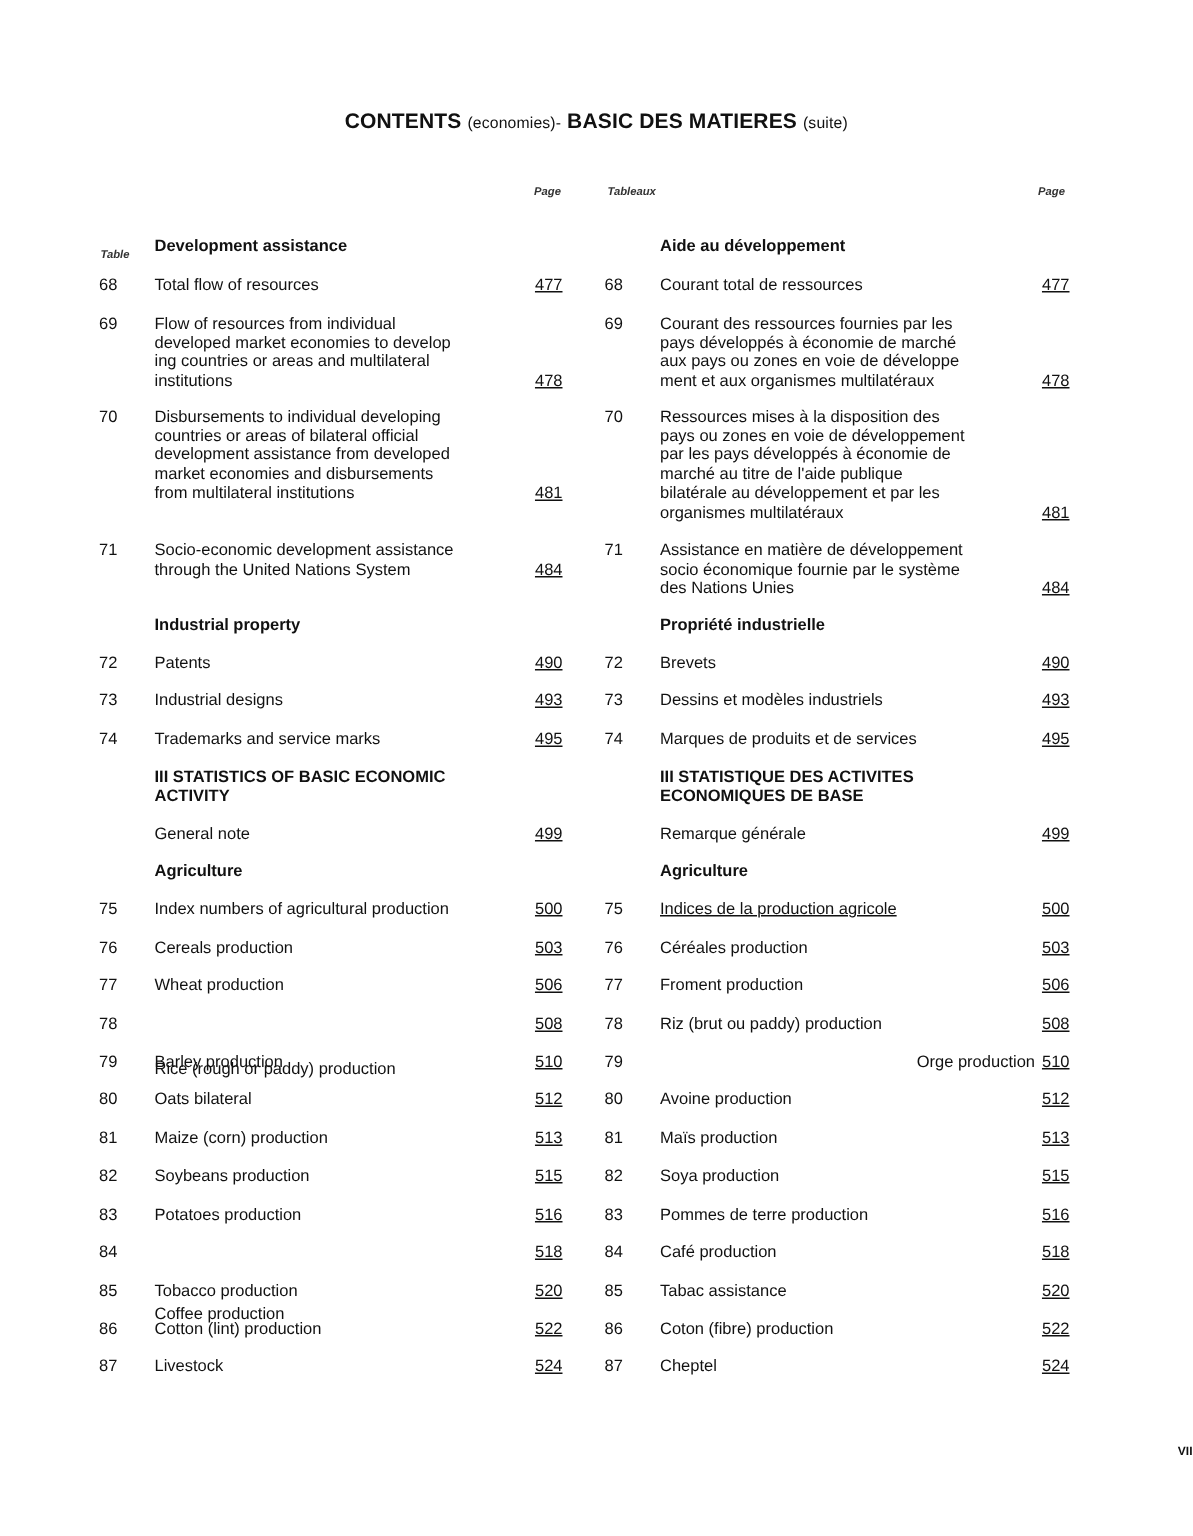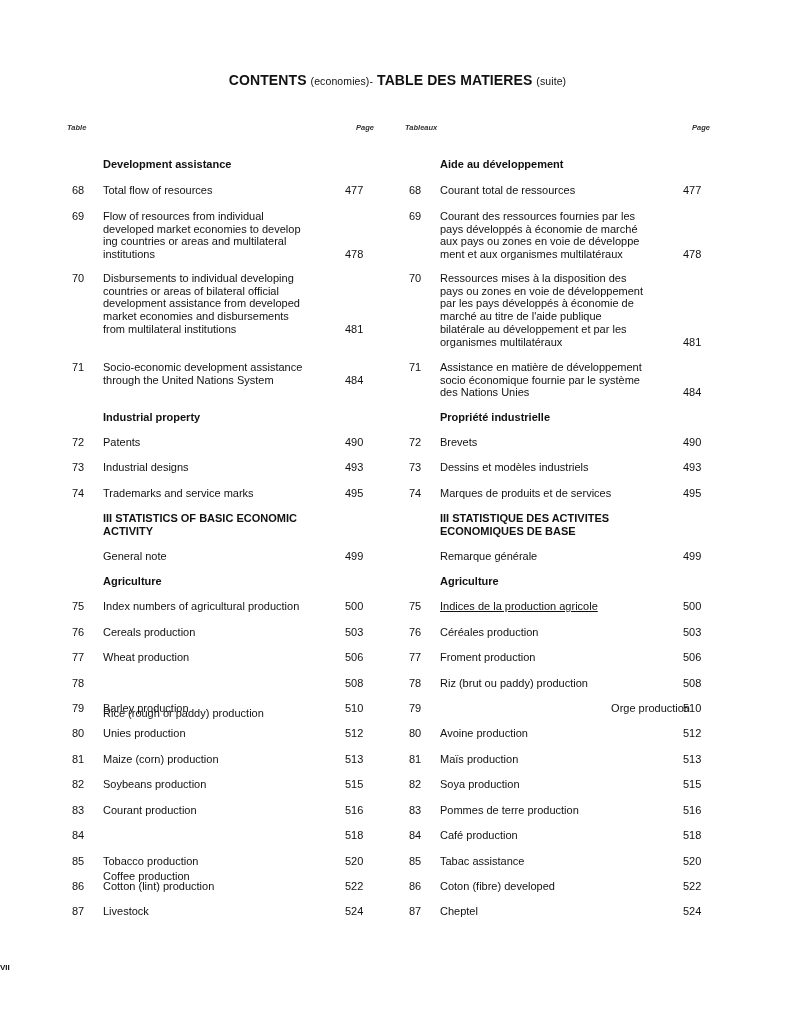--- a/index.html
+++ b/index.html
@@ -10,37 +10,37 @@
     }
     .title {
       position: absolute; top: 72px; left: 0; width: 795px; text-align: center;
       font-size: 14px; font-weight: bold; letter-spacing: 0.1px;
     }
     .title .small { font-size: 10.5px; font-weight: normal; }
     .colhead {
       position: absolute; top: 123px; font-size: 7.5px; font-style: italic; font-weight: bold; color: #333;
     }
     .entry { position: absolute; font-size: 11px; line-height: 12.7px; }
-    .num { position: absolute; width: 24px; text-align: center; }
+    .num { position: absolute; width: 24px; text-align: left; }
     .txt { position: absolute; white-space: pre-line; }
-    .pg { position: absolute; width: 30px; }
+    .pg { position: absolute; text-align: right; width: 30px; text-decoration: underline; }
     .sec { position: absolute; font-size: 11px; font-weight: bold; line-height: 12.7px; white-space: pre-line; }
-    .folio { position: absolute; top: 963px; left: 0; width: 795px; text-align: left; font-size: 8px; font-weight: bold; }
+    .folio { position: absolute; top: 963px; left: 0; width: 795px; text-align: right; font-size: 8px; font-weight: bold; }
   </style>
 </head>
 <body>
 
 <div class="title">
   <span>CONTENTS</span>
   <span class="small">(economies)-</span>
-  <span>TABLE DES MATIERES</span>
+  <span>BASIC DES MATIERES</span>
   <span class="small">(suite)</span>
 </div>
 
-<div class="colhead" style="left:67px;">Table</div>
+<div class="colhead" style="left:67px;margin-top:42px;">Table</div>
 <div class="colhead" style="left:356px;">Page</div>
 <div class="colhead" style="left:405px;">Tableaux</div>
 <div class="colhead" style="left:692px;">Page</div>
 
 <div id="left-col">
     <div class="sec" style="top: 158px; left: 103px;">Development assistance</div>
     <div class="sec" style="top: 411px; left: 103px;">Industrial property</div>
     <div class="sec" style="top: 512px; left: 103px;">III   STATISTICS OF BASIC ECONOMIC
 ACTIVITY</div>
     <div class="sec" style="top: 575px; left: 103px;">Agriculture</div>
@@ -112,36 +112,36 @@
       <span class="txt" style="left: 103px; width: 250px; margin-top: 30px;">Rice (rough or paddy)  production</span>
       <span class="pg" style="left: 345px; top: 0px;">508</span>
     </div>
     <div class="entry" style="top: 702px; left: 0px;">
       <span class="num" style="left: 66px;">79</span>
       <span class="txt" style="left: 103px; width: 250px;">Barley  production</span>
       <span class="pg" style="left: 345px; top: 0px;">510</span>
     </div>
     <div class="entry" style="top: 727px; left: 0px;">
       <span class="num" style="left: 66px;">80</span>
-      <span class="txt" style="left: 103px; width: 250px;">Unies  production</span>
+      <span class="txt" style="left: 103px; width: 250px;">Oats  bilateral</span>
       <span class="pg" style="left: 345px; top: 0px;">512</span>
     </div>
     <div class="entry" style="top: 753px; left: 0px;">
       <span class="num" style="left: 66px;">81</span>
       <span class="txt" style="left: 103px; width: 250px;">Maize (corn)  production</span>
       <span class="pg" style="left: 345px; top: 0px;">513</span>
     </div>
     <div class="entry" style="top: 778px; left: 0px;">
       <span class="num" style="left: 66px;">82</span>
       <span class="txt" style="left: 103px; width: 250px;">Soybeans  production</span>
       <span class="pg" style="left: 345px; top: 0px;">515</span>
     </div>
     <div class="entry" style="top: 804px; left: 0px;">
       <span class="num" style="left: 66px;">83</span>
-      <span class="txt" style="left: 103px; width: 250px;">Courant  production</span>
+      <span class="txt" style="left: 103px; width: 250px;">Potatoes  production</span>
       <span class="pg" style="left: 345px; top: 0px;">516</span>
     </div>
     <div class="entry" style="top: 829px; left: 0px;">
       <span class="num" style="left: 66px;">84</span>
       <span class="txt" style="left: 103px; width: 250px; margin-top: 41px;">Coffee  production</span>
       <span class="pg" style="left: 345px; top: 0px;">518</span>
     </div>
     <div class="entry" style="top: 855px; left: 0px;">
       <span class="num" style="left: 66px;">85</span>
       <span class="txt" style="left: 103px; width: 250px;">Tobacco  production</span>
@@ -264,21 +264,21 @@
       <span class="txt" style="left: 440px; width: 250px;">Café  production</span>
       <span class="pg" style="left: 683px; top: 0px;">518</span>
     </div>
     <div class="entry" style="top: 855px; left: 0px;">
       <span class="num" style="left: 403px;">85</span>
       <span class="txt" style="left: 440px; width: 250px;">Tabac  assistance</span>
       <span class="pg" style="left: 683px; top: 0px;">520</span>
     </div>
     <div class="entry" style="top: 880px; left: 0px;">
       <span class="num" style="left: 403px;">86</span>
-      <span class="txt" style="left: 440px; width: 250px;">Coton (fibre)  developed</span>
+      <span class="txt" style="left: 440px; width: 250px;">Coton (fibre)  production</span>
       <span class="pg" style="left: 683px; top: 0px;">522</span>
     </div>
     <div class="entry" style="top: 905px; left: 0px;">
       <span class="num" style="left: 403px;">87</span>
       <span class="txt" style="left: 440px; width: 250px;">Cheptel</span>
       <span class="pg" style="left: 683px; top: 0px;">524</span>
     </div>
   </div>
 
 <div class="folio" style="text-transform: uppercase;">vii</div>

